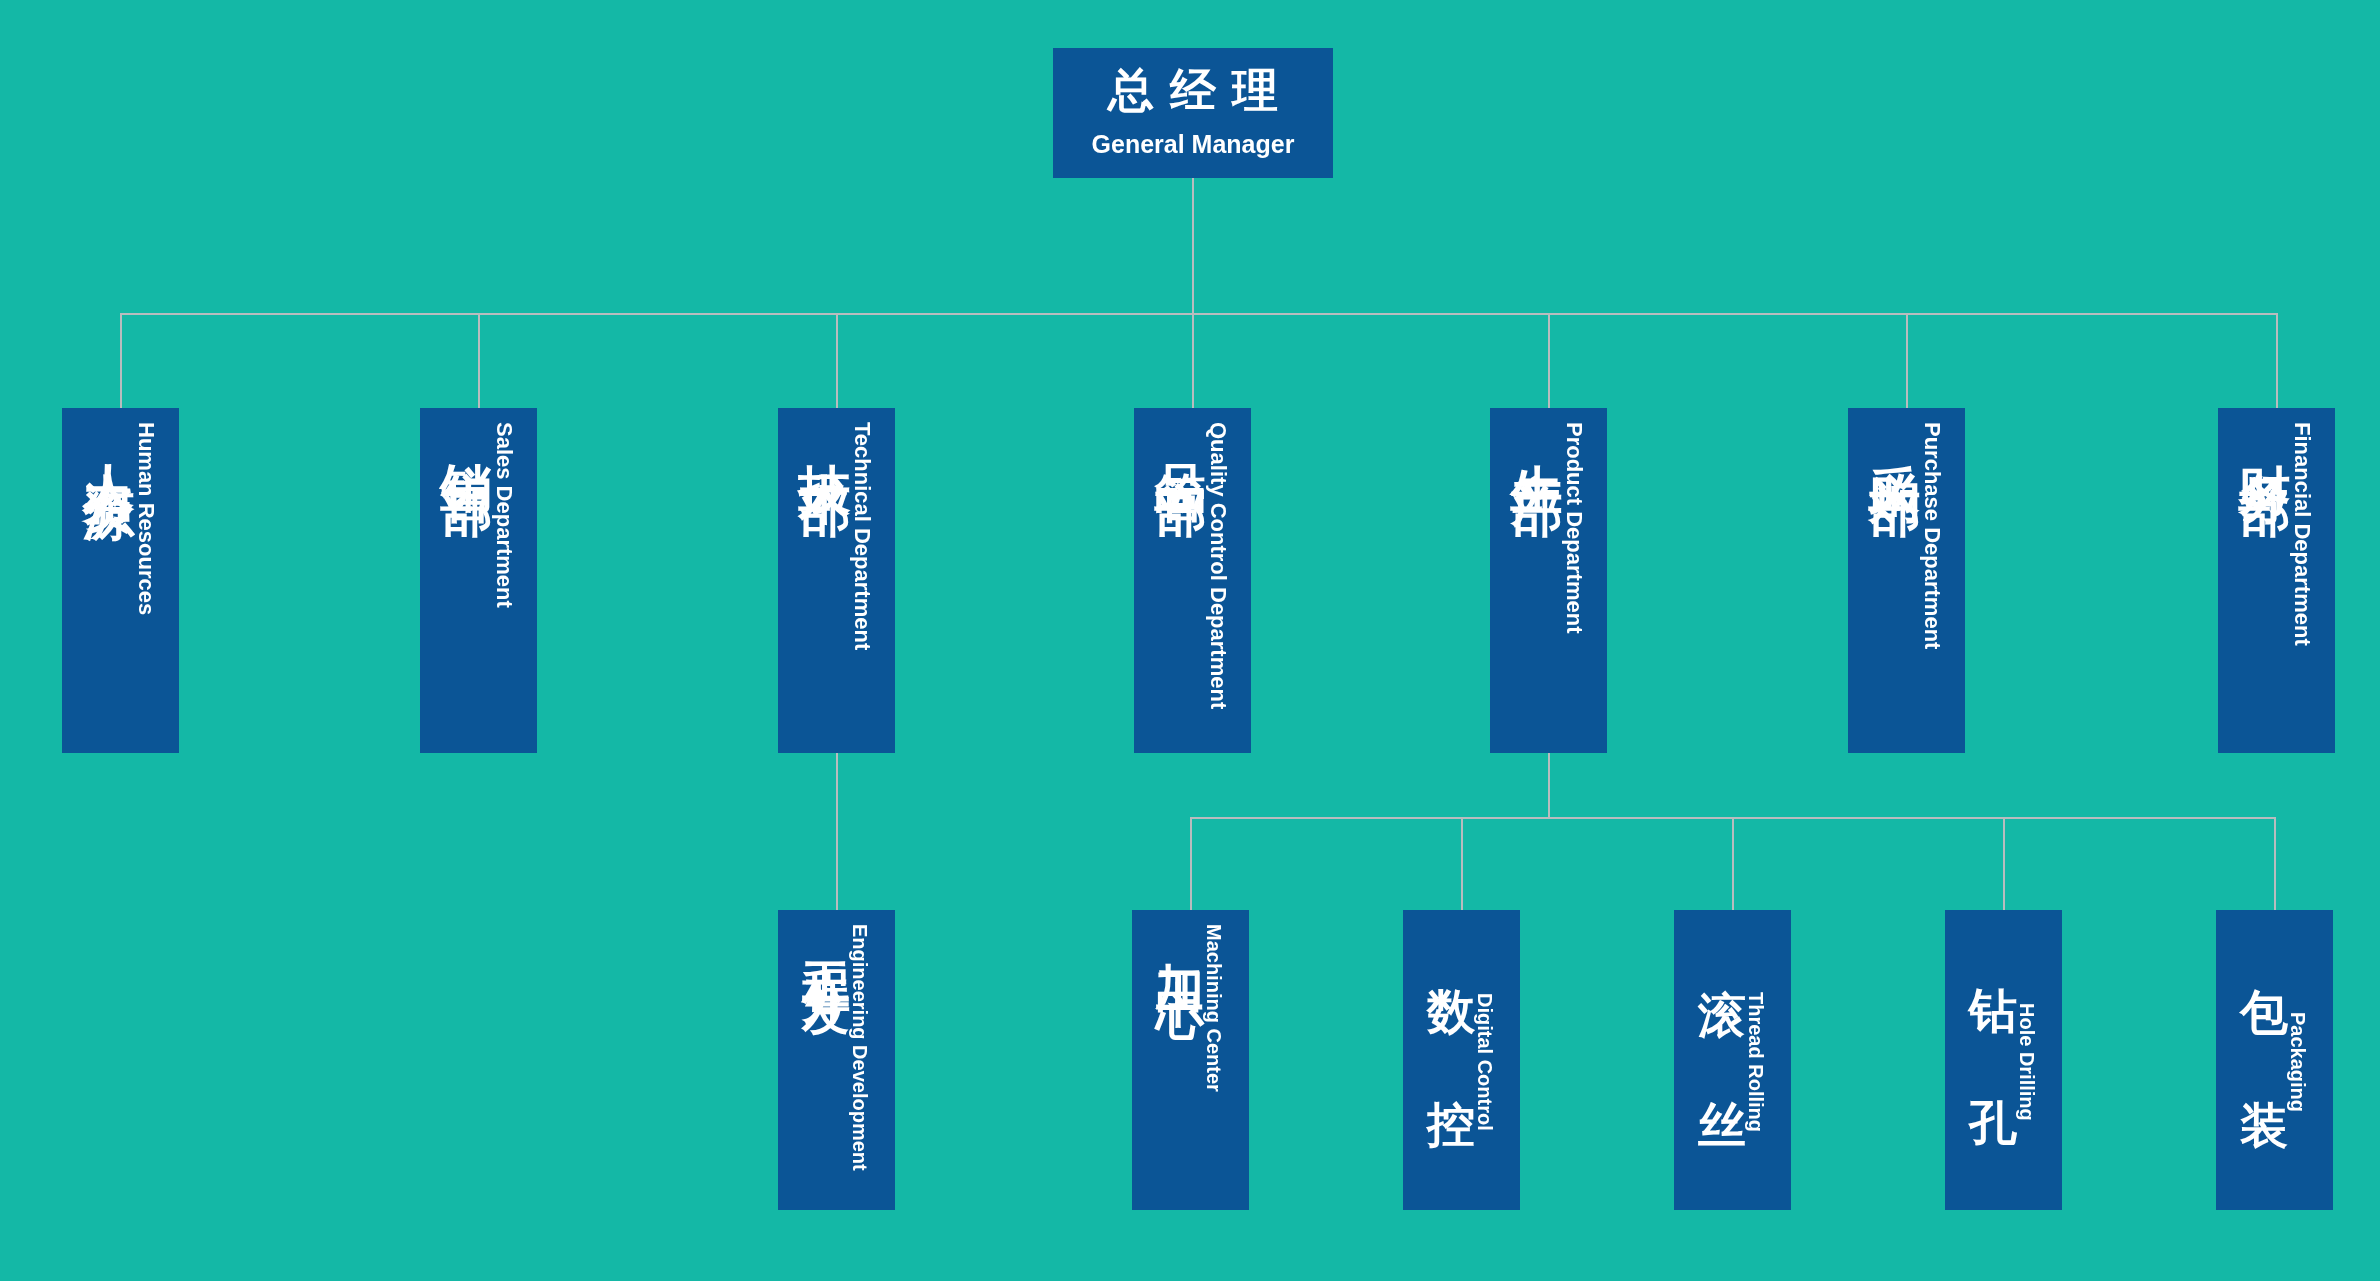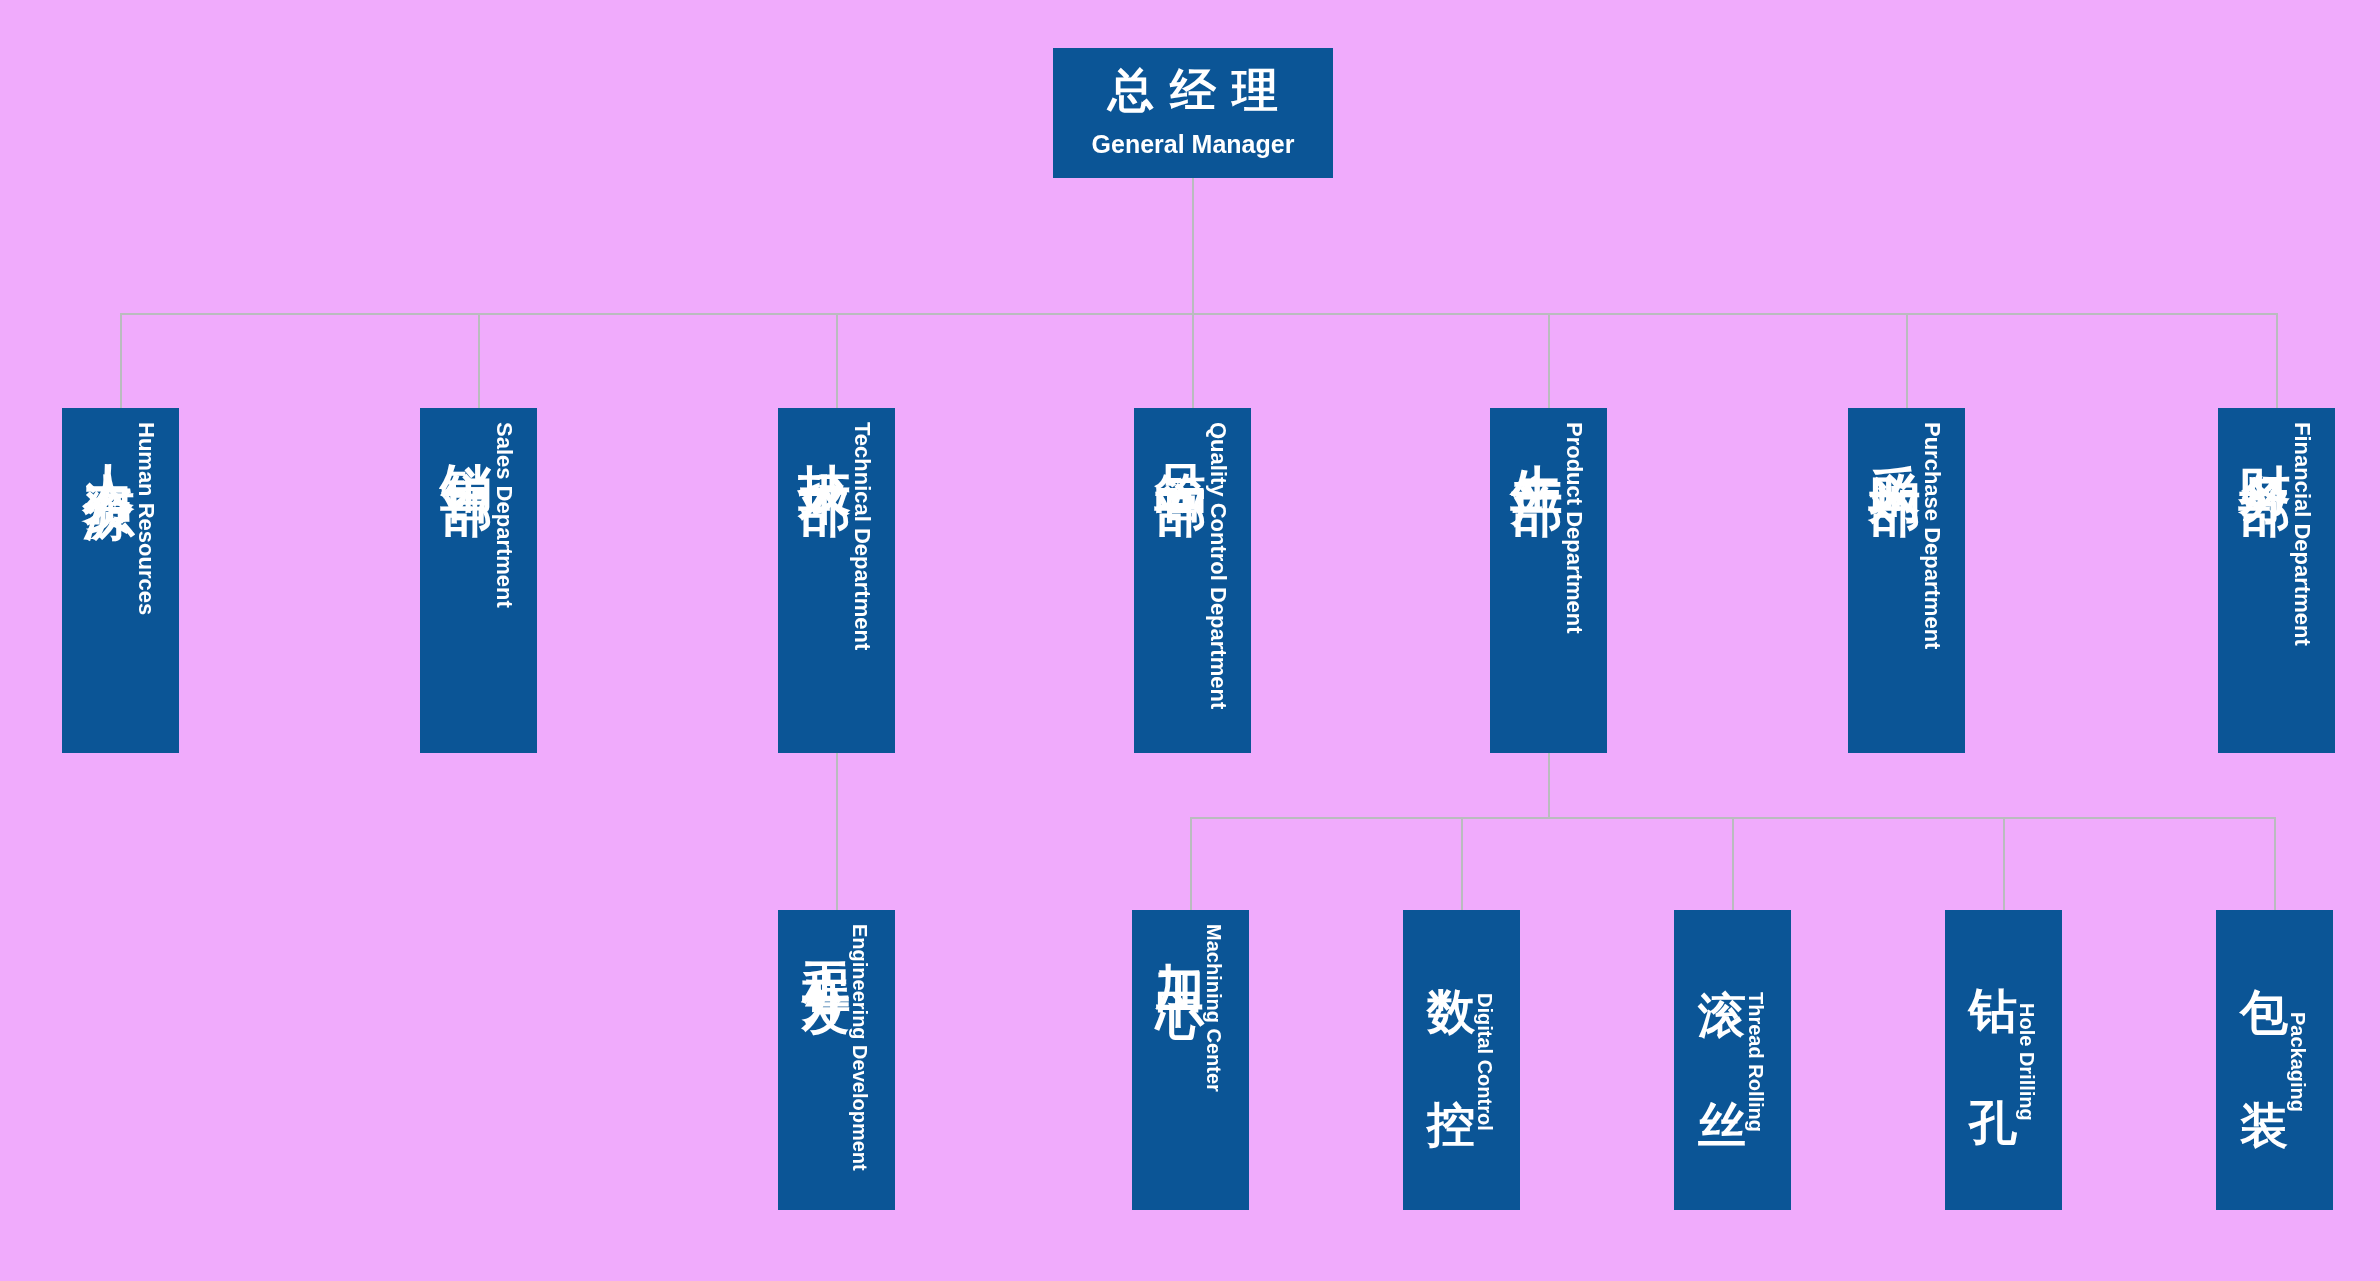--- a/index.html
+++ b/index.html
@@ -7,21 +7,21 @@
     padding: 0;
     background: #ffffff;
   }
   body {
     font-family: "Liberation Sans", "DejaVu Sans", sans-serif;
   }
   #chart-root {
     position: relative;
     width: 2380px;
     height: 1281px;
-    background: #f0abfc;
+    background: #14b8a6;
     overflow: hidden;
   }
 
   
   .line {
     position: absolute;
     background: #b9bcbe;
   }
   .line.h { height: 2px; }
   .line.v { width: 2px; }

